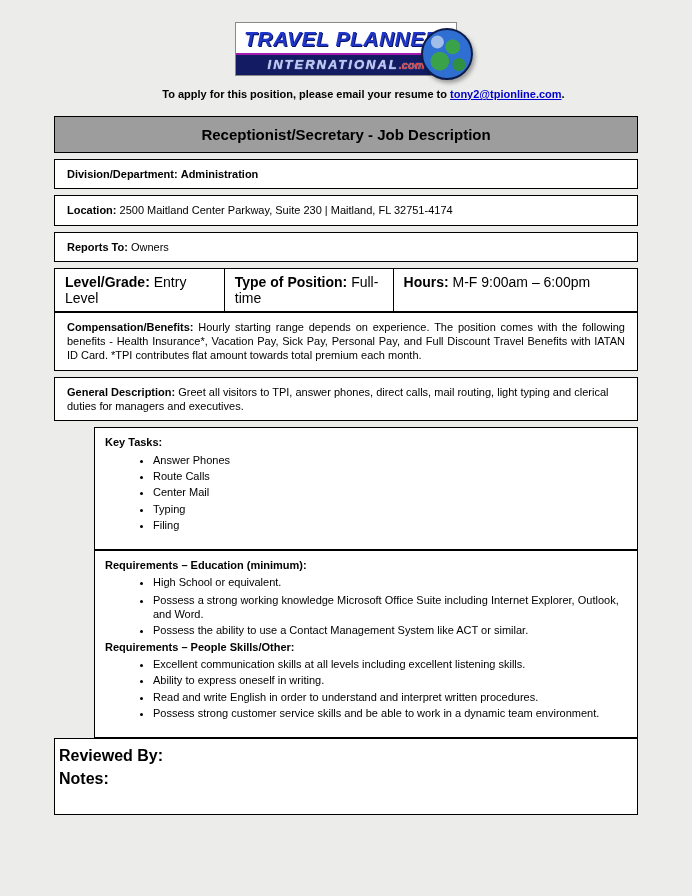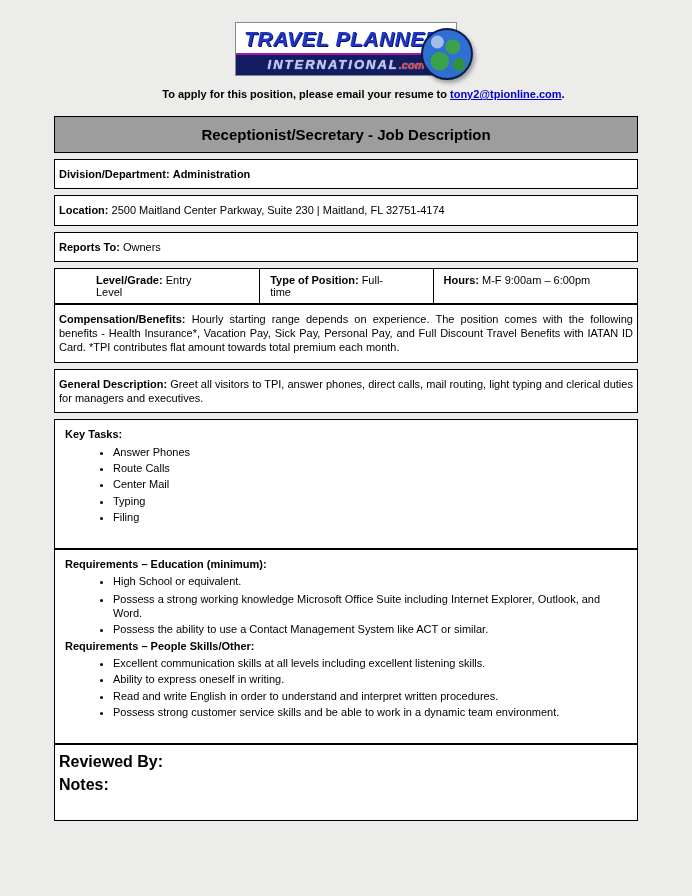--- a/index.html
+++ b/index.html
@@ -46,37 +46,37 @@
   .email-link { color: #0000cc; text-decoration: underline; }
 
   
   .doc { width: 584px; margin: 16px auto 0; }
   .box { border: 1.5px solid #000; background: #fff; }
   .gap-above { margin-top: 6px; }
   .title-box {
     background: #9d9d9d; text-align: center;
     font-weight: bold; font-size: 15px; padding: 9px 0;
   }
-  .row { padding: 7px 4px; font-size: 11px; line-height: 1.3; }
+  .row { padding: 7px 12px; font-size: 11px; line-height: 1.3; }
   .lbl { font-weight: bold; }
   .bold { font-weight: bold; }
 
   .grade-row { display: flex; padding: 0; }
-  .grade-row .cell { padding: 5px 10px; font-size: 11px; margin-left: 31px; }
+  .grade-row .cell { padding: 5px 10px; font-size: 14px; }
   .grade-row .cell + .cell { border-left: 1.5px solid #000; }
   .cell-1 { width: 29%; }
   .cell-2 { width: 29%; }
   .cell-3 { width: 42%; }
 
   .justify { text-align: justify; }
 
   ul.bullets { margin: 3px 0 0; padding-left: 48px; }
   ul.bullets li { font-size: 11px; line-height: 1.3; margin: 2px 0; list-style: disc; }
 
-  .section { padding: 7px 10px 22px; }
+  .section { padding: 7px 10px 15px; margin-left: 40px; }
   .section-heading { font-size: 11px; font-weight: bold; line-height: 1.3; }
 
   .reviewed-box { padding: 8px 4px 8px; }
   .notes-line { margin-top: 5px; margin-bottom: 18px; }
 </style>
 </head>
 <body>
 
 <div class="page">
 

